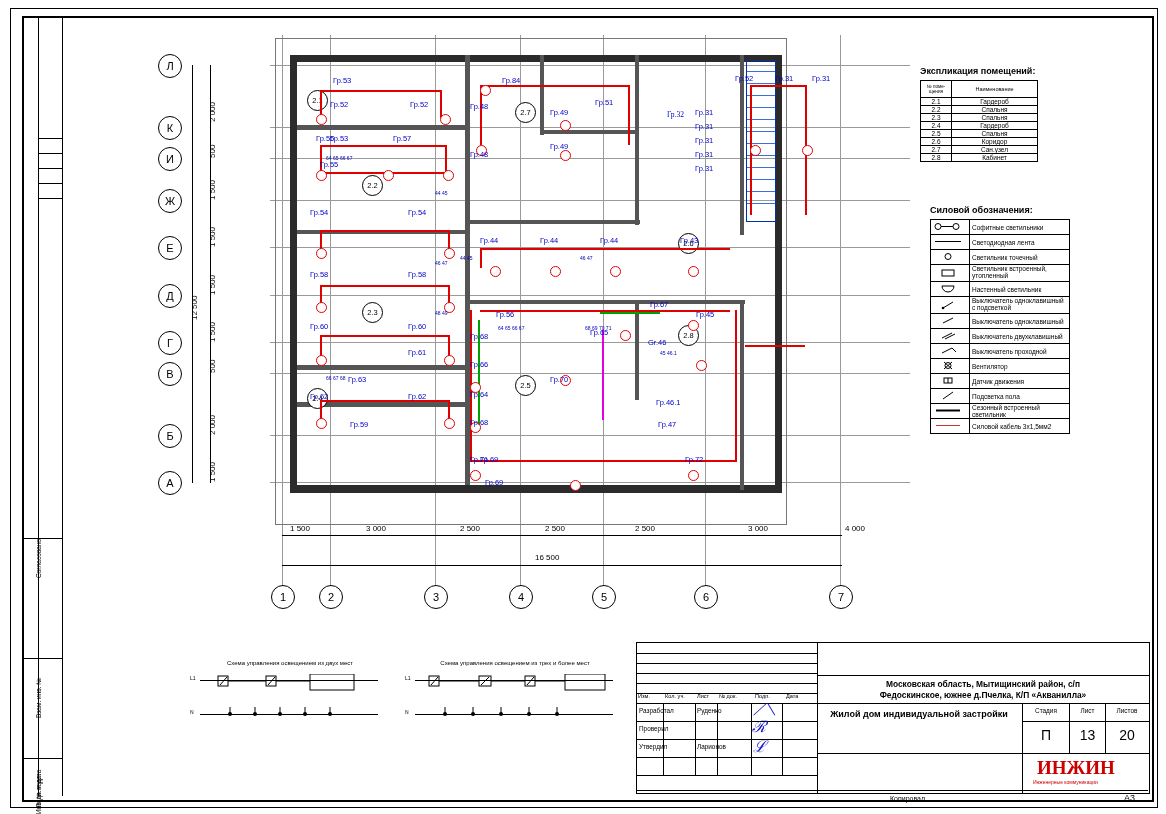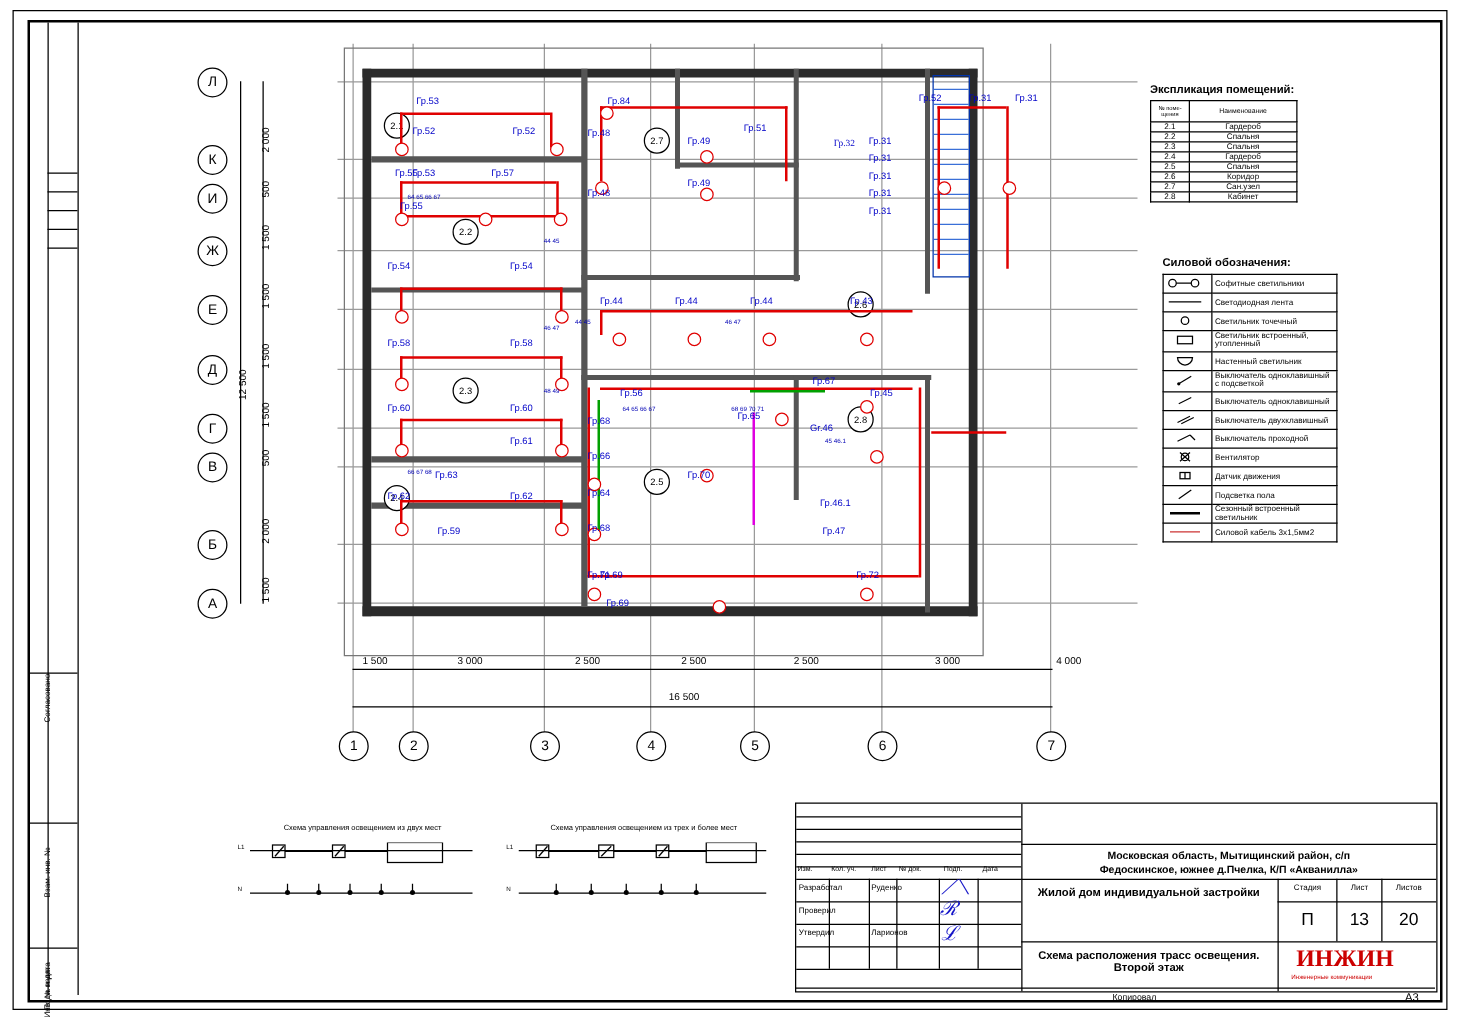--- a/index.html
+++ b/index.html
@@ -244,21 +244,21 @@
     <div class="lamp" style="left:330px;top:440px;"></div>
     <div class="lamp" style="left:430px;top:450px;"></div>
     <div class="lamp" style="left:548px;top:440px;"></div>
     <div class="lamp" style="left:610px;top:115px;"></div>
     <div class="lamp" style="left:662px;top:115px;"></div>
 
     <div class="redtxt" style="left:193px;top:46px;">Гр.53</div>
     <div class="redtxt" style="left:190px;top:70px;">Гр.52</div>
     <div class="redtxt" style="left:270px;top:70px;">Гр.52</div>
     <div class="redtxt" style="left:190px;top:104px;">Гр.53</div>
-    <div class="redtxt" style="left:346px;top:46px;">Гр.84</div>
+    <div class="redtxt" style="left:362px;top:46px;">Гр.84</div>
     <div class="redtxt" style="left:595px;top:44px;">Гр.52</div>
     <div class="redtxt" style="left:635px;top:44px;">Гр.31</div>
     <div class="redtxt" style="left:672px;top:44px;">Гр.31</div>
     <div class="redtxt" style="left:176px;top:104px;">Гр.55</div>
     <div class="redtxt" style="left:253px;top:104px;">Гр.57</div>
     <div class="redtxt" style="left:330px;top:72px;">Гр.48</div>
     <div class="redtxt" style="left:410px;top:78px;">Гр.49</div>
     <div class="redtxt" style="left:455px;top:68px;">Гр.51</div>
     <div class="redtxt" style="left:527px;top:80px;font-family:Liberation Serif, serif;">Гр.32</div>
     <div class="redtxt" style="left:555px;top:78px;">Гр.31</div>
@@ -591,21 +591,20 @@
     <div class="abs" style="left:60px;top:100px;font-size:6.4px;">Ларионов</div>
 
     <div class="sig" style="left:116px;top:58px;">⟋⟍</div>
     <div class="sig" style="left:115px;top:72px;">ℛ</div>
     <div class="sig" style="left:116px;top:92px;">ℒ</div>
 
     <div class="abs" style="left:184px;top:36px;width:324px;text-align:center;font-size:8.4px;font-weight:bold;">Московская область, Мытищинский район, с/п</div>
     <div class="abs" style="left:184px;top:47px;width:324px;text-align:center;font-size:8.4px;font-weight:bold;">Федоскинское, южнее д.Пчелка, К/П «Акванилла»</div>
 
     <div class="abs" style="left:184px;top:66px;width:196px;text-align:center;font-size:9px;font-weight:bold;line-height:1.15;">Жилой дом индивидуальной застройки</div>
-    <div class="abs" style="left:184px;top:116px;width:196px;text-align:center;font-size:9px;font-weight:bold;line-height:1.15;">Схема расположения трасс освещения. Второй этаж</div>
 
     <div class="abs" style="left:387px;top:64px;width:44px;text-align:center;font-size:6.4px;">Стадия</div>
     <div class="abs" style="left:434px;top:64px;width:33px;text-align:center;font-size:6.4px;">Лист</div>
     <div class="abs" style="left:470px;top:64px;width:40px;text-align:center;font-size:6.4px;">Листов</div>
     <div class="abs" style="left:387px;top:84px;width:44px;text-align:center;font-size:14px;">П</div>
     <div class="abs" style="left:434px;top:84px;width:33px;text-align:center;font-size:14px;">13</div>
     <div class="abs" style="left:470px;top:84px;width:40px;text-align:center;font-size:14px;">20</div>
 
     <div class="abs logo" style="left:400px;top:114px;">ИНЖИН</div>
     <div class="abs" style="left:396px;top:136px;font-size:5px;color:#cc0000;">Инженерные коммуникации</div>

